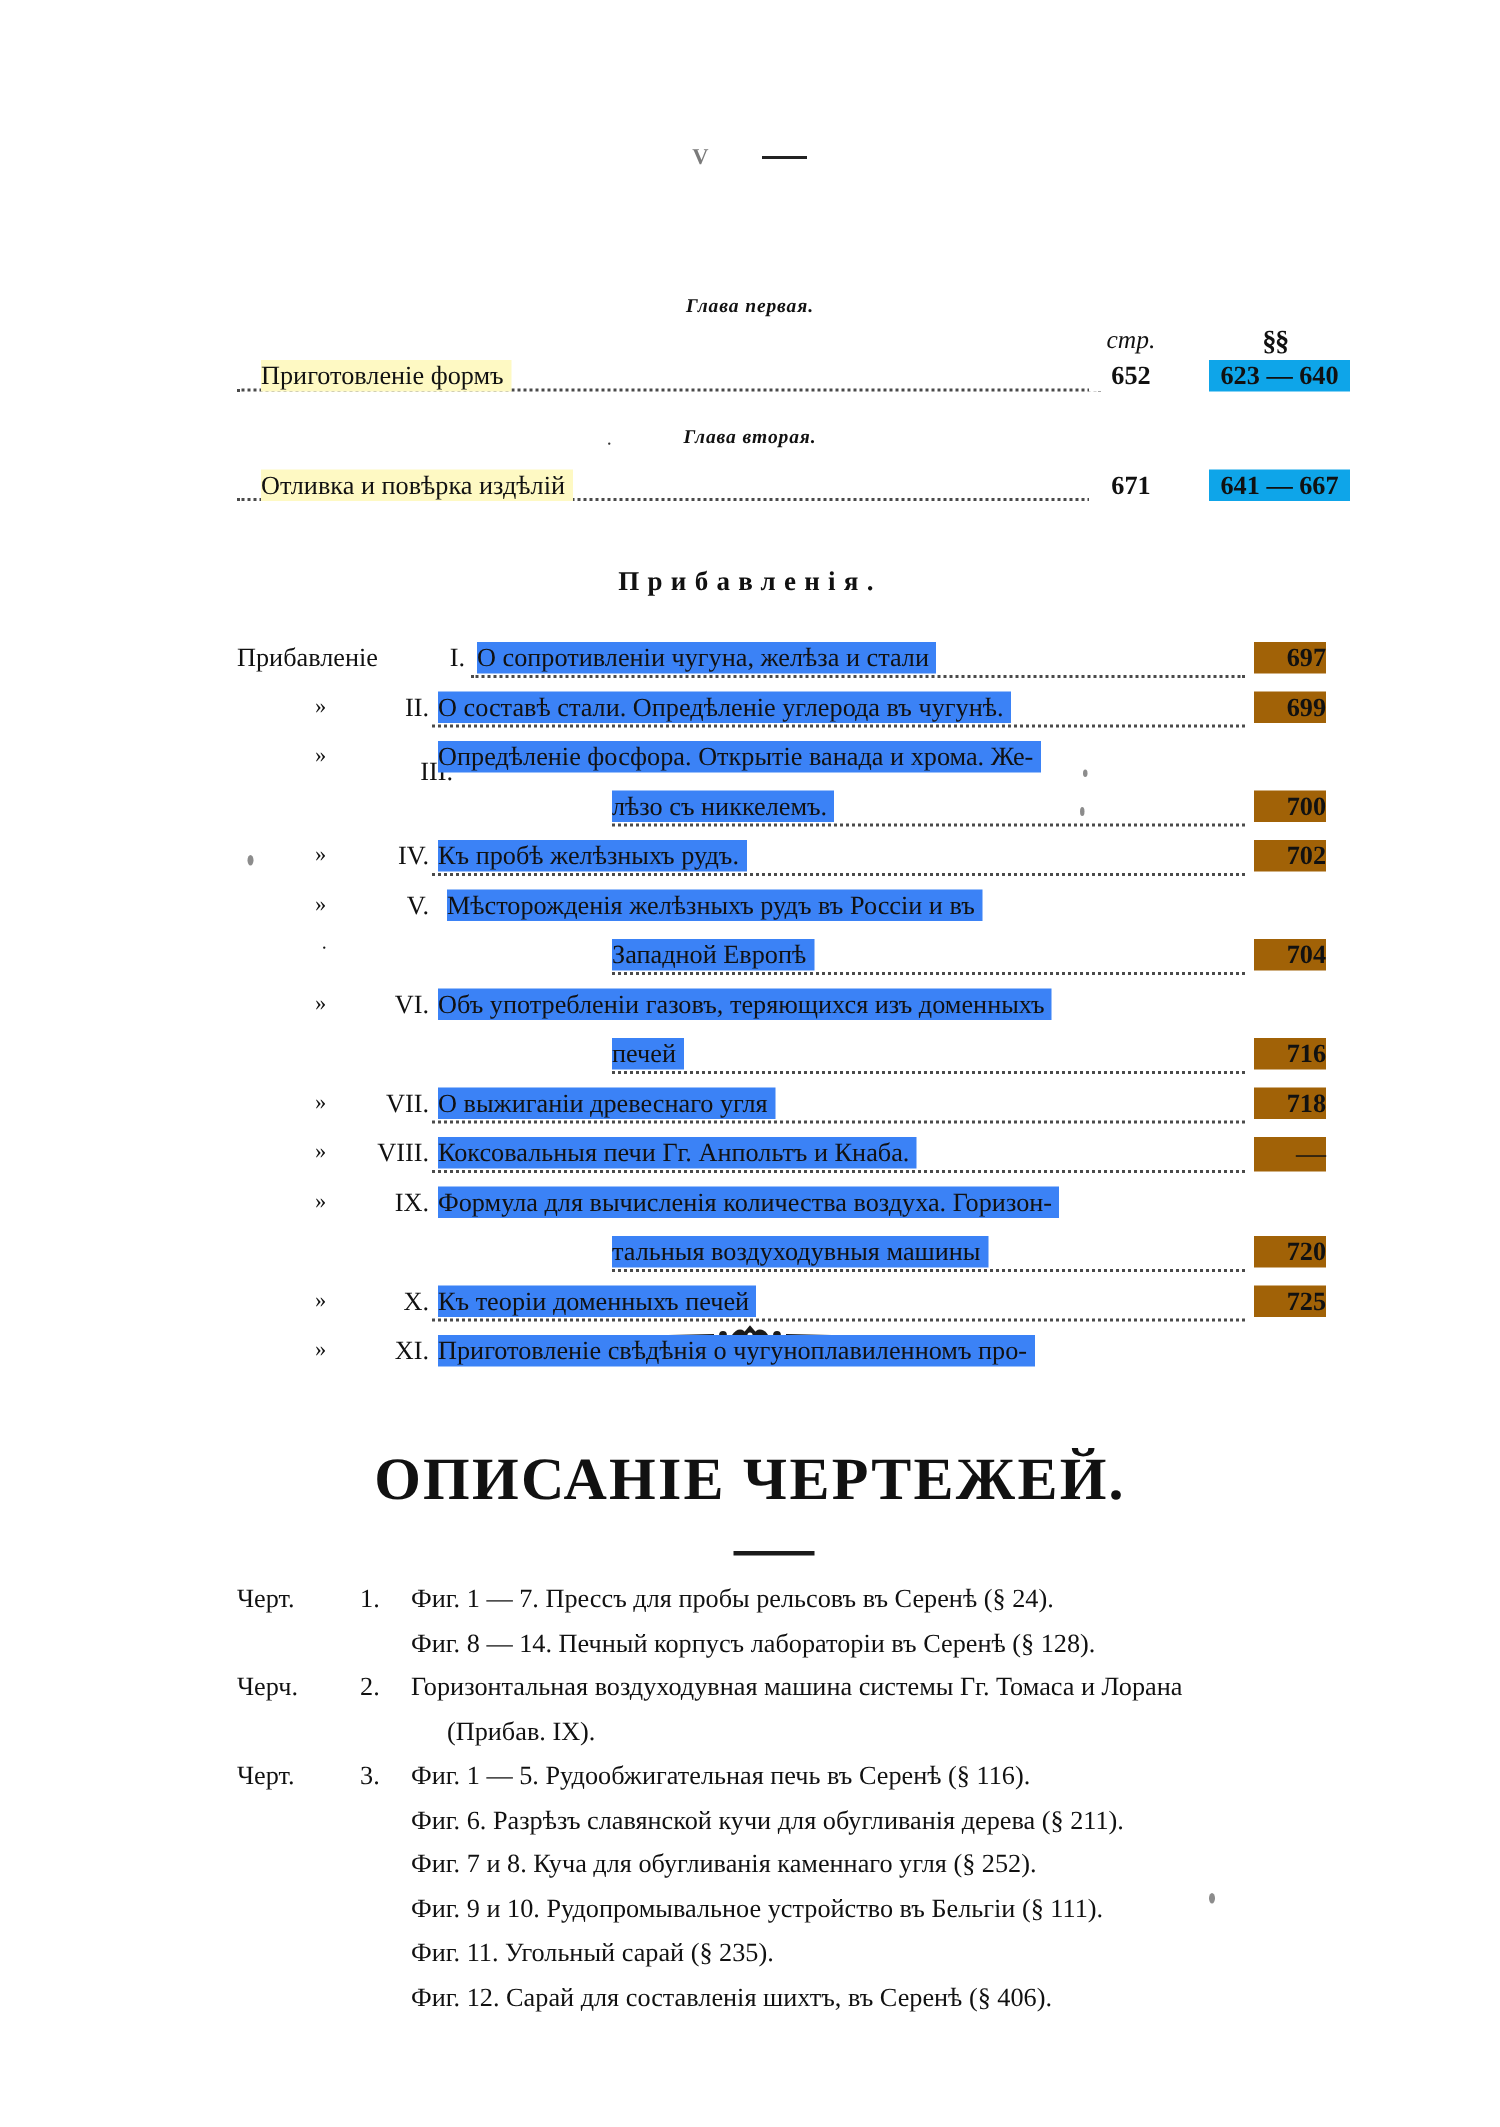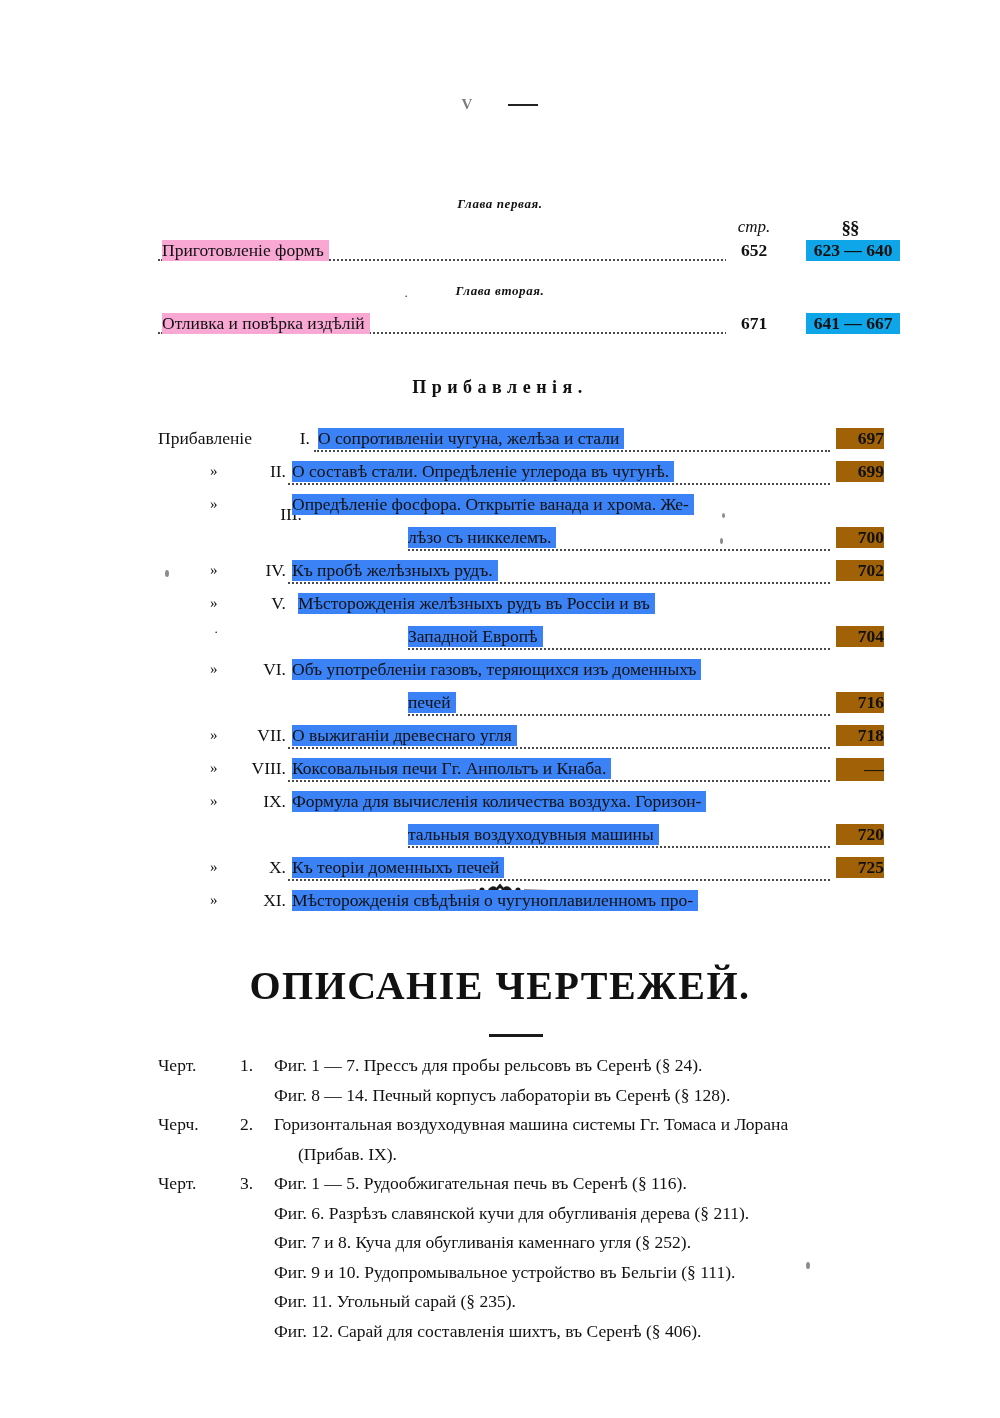--- a/index.html
+++ b/index.html
@@ -104,22 +104,22 @@
     position: absolute;
     left: 0;
     right: 150px;
     bottom: 5px;
     border-bottom: 2.2px dotted #2b2b2b;
     opacity: .85;
   }
   .toc-row .label-bg {
     position: absolute;
     top: 0;
-    left: 4px;
-    background: #f9a8d4;
+    left: 16px;
+    background: #fef9c3;
     padding-right: 5px;
     white-space: nowrap;
     z-index: 2;
   }
   .toc-row .pg {
     position: absolute;
     left: 568px;
     width: 56px;
     text-align: center;
     font-weight: 700;
@@ -436,21 +436,21 @@
         <span class="leader"></span>
         <span class="txt">Къ теоріи доменныхъ печей</span>
         <span class="pg">725</span>
       </div>
     </div>
 
     <div class="app-item">
       <div class="app-line">
         <span class="guil">»</span>
         <span class="rom" style="left:66px;width:62px;">XI.</span>
-        <span class="txt">Мѣсторожденія  свѣдѣнія  о  чугуноплавиленномъ  про-</span>
+        <span class="txt">Приготовленіе  свѣдѣнія  о  чугуноплавиленномъ  про-</span>
       </div>
     </div>
 
   </div>
 
   <div class="ornament">
     <svg width="128" height="18" viewBox="0 0 128 18">
       <path d="M2 9.2 L40 8.4 L40 9.9 L2 9.6 Z" fill="#1a1a1a"></path>
       <path d="M126 9.2 L88 8.4 L88 9.9 L126 9.6 Z" fill="#1a1a1a"></path>
       <circle cx="46" cy="9" r="2.6" fill="#1a1a1a"></circle>

